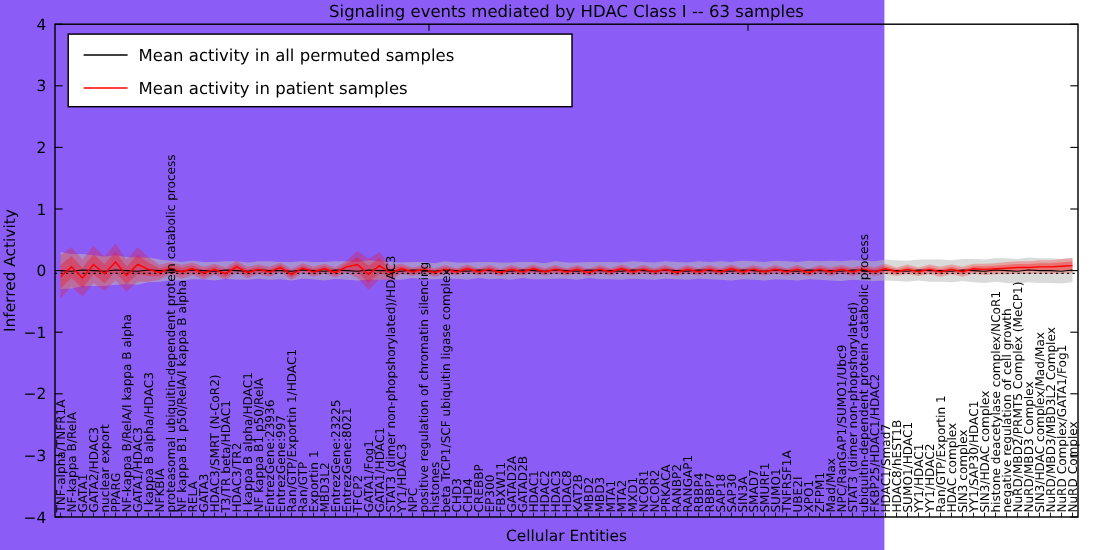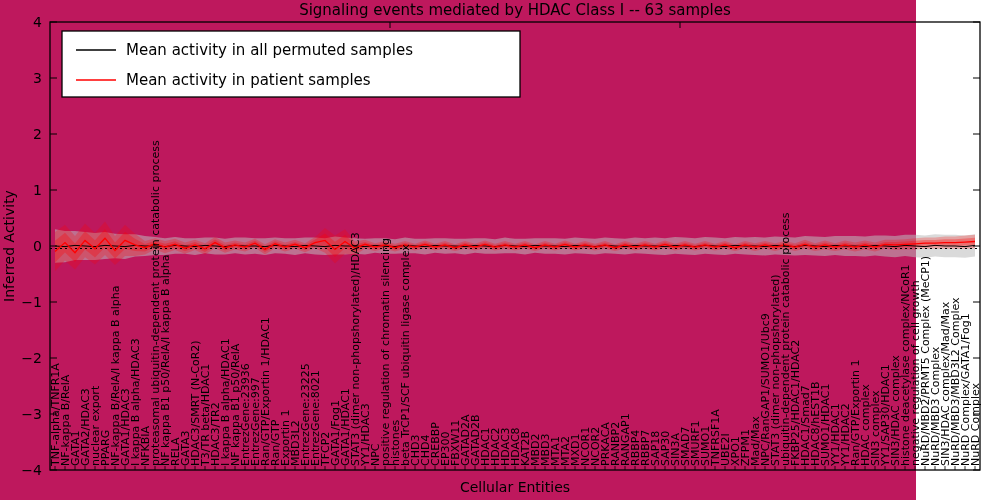--- a/index.html
+++ b/index.html
@@ -1,16 +1,16 @@
 <!DOCTYPE html>
 <html><head>
 <meta charset="utf-8">
 <style>
   html,body{margin:0;padding:0;background:#ffffff;}
-  .figure{width:916px;height:500px;position:relative;background:#be185d;
+  .figure{width:804px;height:500px;position:relative;background:#8b5cf6;
           font-family:"DejaVu Sans","Liberation Sans",sans-serif;}
   svg text{font-family:"DejaVu Sans","Liberation Sans",sans-serif;fill:#000000;}
   .title-text{font-size:15px;}
   .axis-label{font-size:14px;}
   .ytick-text{font-size:14px;}
   .legend-text{font-size:15px;}
 </style>
 </head>
 <body>
 

